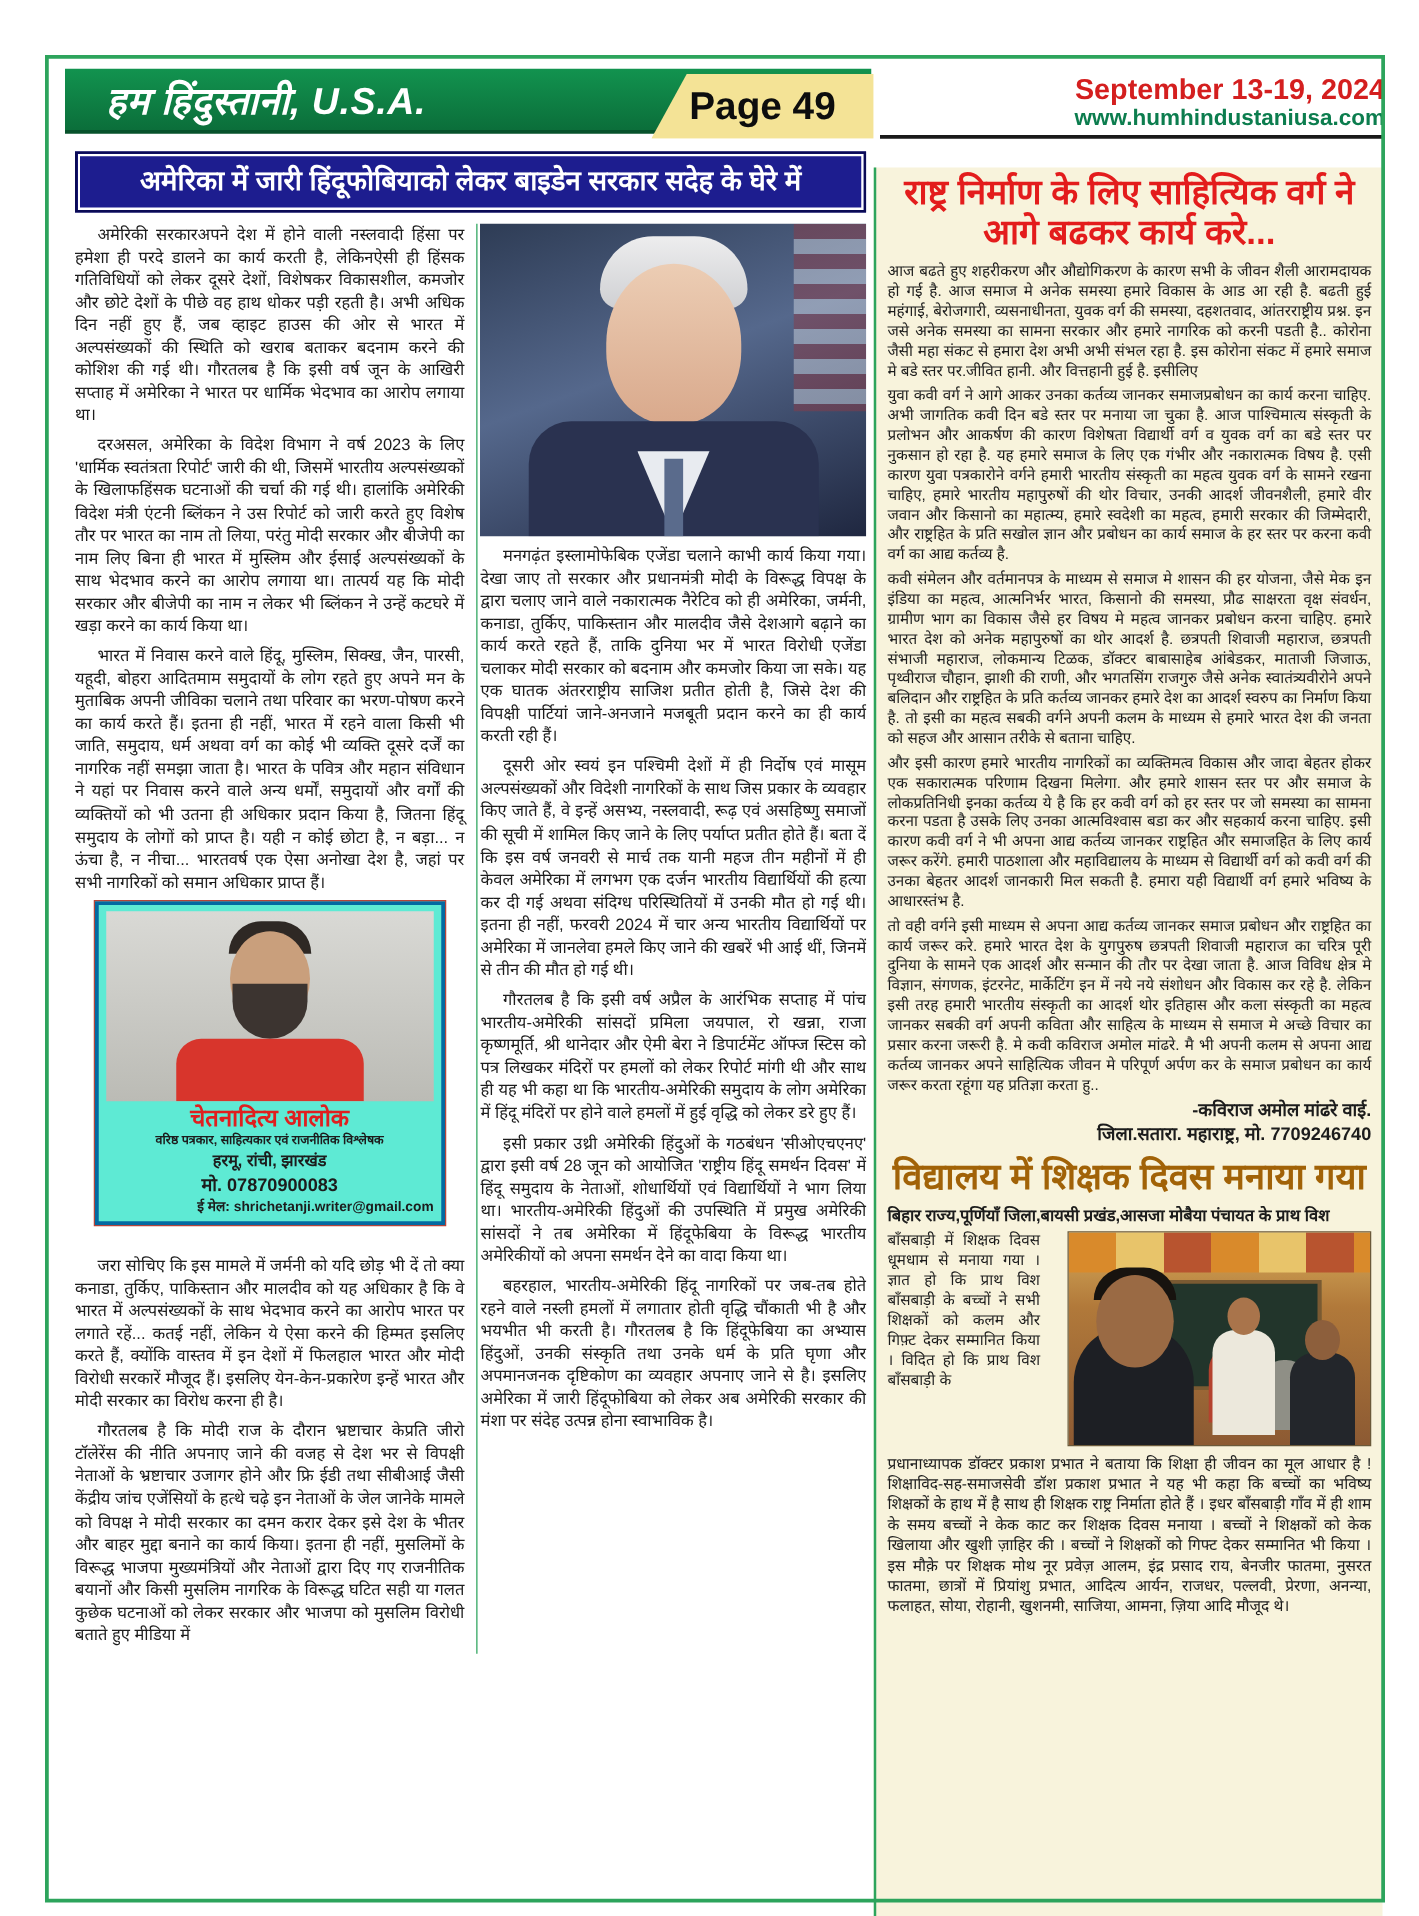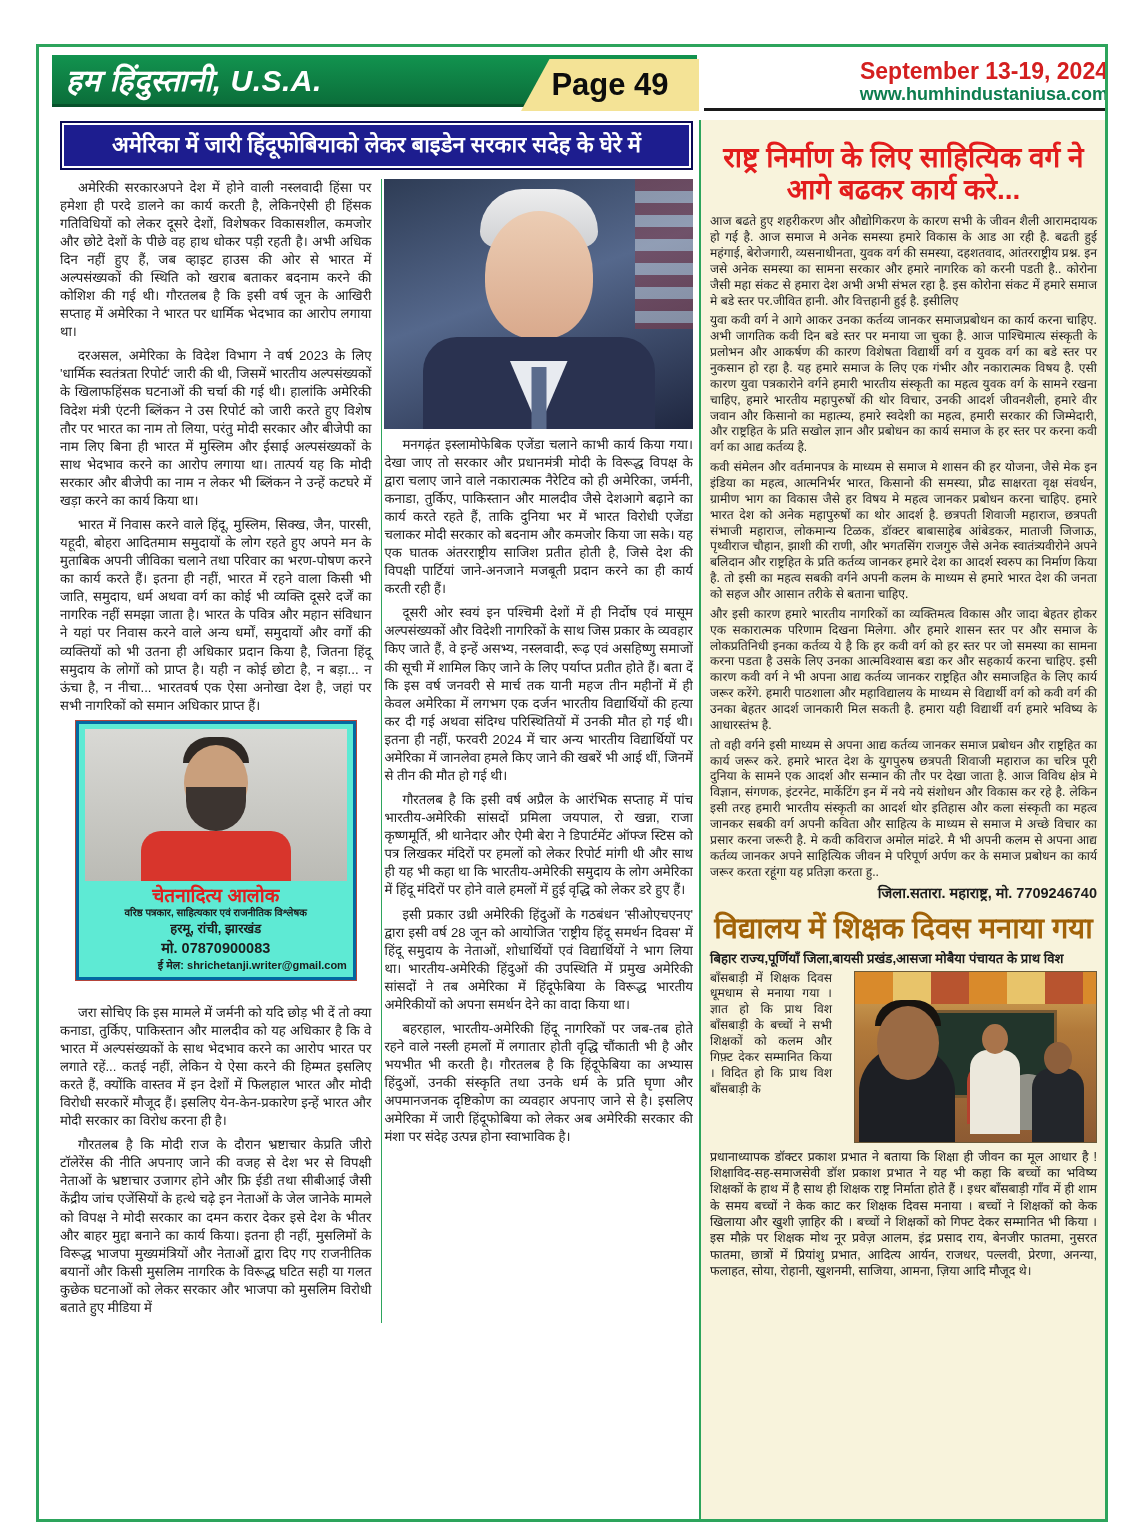--- a/index.html
+++ b/index.html
@@ -12,21 +12,21 @@
     position:absolute; left:36px; top:44px; width:1072px; height:1478px;
     border:3px solid #2da45c; pointer-events:none; z-index:5;
   }
   
   .masthead { position:absolute; left:52px; top:55px; width:1056px; height:60px; display:flex; justify-content:space-between; z-index:2; }
   .brand-bar {
     width:645px; height:52px; position:relative; display:flex; align-items:center;
     background:linear-gradient(180deg,#12934f 0%,#0b6e3a 100%);
     border-bottom:3px solid #07522b;
   }
-  .brand { color:#ffffff; font-weight:bold; font-size:30px; padding-left:14px; letter-spacing:.5px; font-style:italic; }
+  .brand { color:#ffffff; font-weight:bold; font-size:30px; padding-left:14px; letter-spacing:.5px; font-style:italic;margin-left:19px; }
   .page-tab {
     position:absolute; right:-2px; top:4px; height:52px; width:178px;
     background:#f4e396; clip-path:polygon(16% 0,100% 0,100% 100%,0% 100%);
     display:flex; align-items:center; justify-content:center;
   }
   .page-tab .page-num { font-size:31px; font-weight:bold; color:#0d0d0d; }
   .date-block { text-align:right; width:404px; padding-top:4px; border-bottom:3px solid #1a1a1a; height:56px; }
   .issue-date { color:#d41f1f; font-weight:bold; font-size:23px; line-height:1.1; }
   .website { color:#0c7d4e; font-weight:bold; font-size:18px; line-height:1.2; }
 
@@ -68,22 +68,22 @@
     background:#3c3430; border-radius:0 0 30px 30px; }
   .a-shirt { position:absolute; bottom:0; left:50%; transform:translateX(-50%); width:150px; height:50px;
     background:#d8352c; border-radius:20px 20px 0 0; }
   .author-name { color:#e01f1f; font-weight:bold; font-size:19px; line-height:1.15; }
   .author-role { font-size:10px; font-weight:bold; line-height:1.2; }
   .author-addr { font-size:13px; font-weight:bold; }
   .author-phone { font-size:14.5px; font-weight:bold; }
   .author-email { font-size:11px; font-weight:bold;text-align:right; }
 
   
-  .right-region { position:absolute; left:699px; top:120px; width:407px; height:1400px;
-    background:#f8f3dc; overflow:hidden; border-left:2px solid #2da45c; padding:20px 9px; z-index:1; }
+  .right-region { position:absolute; left:699px; top:134px; width:407px; height:1400px;
+    background:#f8f3dc; overflow:hidden; border-left:2px solid #2da45c; padding:2px 9px; z-index:1; }
   .literary-headline { color:#e31c1c; text-align:center; font-weight:bold;
     font-size:28px; line-height:1.13; margin:2px 0 9px 0; }
   .literary p { font-size:12.2px; line-height:1.3; text-align:justify; margin:0 0 4px 0; }
   .sig-line { text-align:right; font-weight:bold; font-size:14.5px; line-height:1.25; }
 
   .teachers-headline { color:#a16207; text-align:center; font-weight:bold; font-size:29px; margin:10px 0 4px 0; line-height:1.1; }
   .teachers-intro { font-size:13.2px; font-weight:bold; margin:0 0 4px 0; text-align:justify; }
   .teachers-row { display:flex; gap:22px; }
   .side-text { width:122px; font-size:12.2px; line-height:1.31; text-align:justify; margin:0; }
   .classroom-photo { position:relative; flex:1; height:172px; overflow:hidden; border:1px solid #6b5a3a;
@@ -162,20 +162,21 @@
 </section>
 
 <aside class="right-region">
   <article class="literary">
     <h2 class="literary-headline">राष्ट्र निर्माण के लिए साहित्यिक वर्ग ने आगे बढकर कार्य करे...</h2>
     <p>आज बढते हुए शहरीकरण और औद्योगिकरण के कारण सभी के जीवन शैली आरामदायक हो गई है. आज समाज मे अनेक समस्या हमारे विकास के आड आ रही है. बढती हुई महंगाई, बेरोजगारी, व्यसनाधीनता, युवक वर्ग की समस्या, दहशतवाद, आंतरराष्ट्रीय प्रश्न. इन जसे अनेक समस्या का सामना सरकार और हमारे नागरिक को करनी पडती है.. कोरोना जैसी महा संकट से हमारा देश अभी अभी संभल रहा है. इस कोरोना संकट में हमारे समाज मे बडे स्तर पर.जीवित हानी. और वित्तहानी हुई है. इसीलिए</p>
     <p>युवा कवी वर्ग ने आगे आकर उनका कर्तव्य जानकर समाजप्रबोधन का कार्य करना चाहिए. अभी जागतिक कवी दिन बडे स्तर पर मनाया जा चुका है. आज पाश्चिमात्य संस्कृती के प्रलोभन और आकर्षण की कारण विशेषता विद्यार्थी वर्ग व युवक वर्ग का बडे स्तर पर नुकसान हो रहा है. यह हमारे समाज के लिए एक गंभीर और नकारात्मक विषय है. एसी कारण युवा पत्रकारोने वर्गने हमारी भारतीय संस्कृती का महत्व युवक वर्ग के सामने रखना चाहिए, हमारे भारतीय महापुरुषों की थोर विचार, उनकी आदर्श जीवनशैली, हमारे वीर जवान और किसानो का महात्म्य, हमारे स्वदेशी का महत्व, हमारी सरकार की जिम्मेदारी, और राष्ट्रहित के प्रति सखोल ज्ञान और प्रबोधन का कार्य समाज के हर स्तर पर करना कवी वर्ग का आद्य कर्तव्य है.</p>
     <p>कवी संमेलन और वर्तमानपत्र के माध्यम से समाज मे शासन की हर योजना, जैसे मेक इन इंडिया का महत्व, आत्मनिर्भर भारत, किसानो की समस्या, प्रौढ साक्षरता वृक्ष संवर्धन, ग्रामीण भाग का विकास जैसे हर विषय मे महत्व जानकर प्रबोधन करना चाहिए. हमारे भारत देश को अनेक महापुरुषों का थोर आदर्श है. छत्रपती शिवाजी महाराज, छत्रपती संभाजी महाराज, लोकमान्य टिळक, डॉक्टर बाबासाहेब आंबेडकर, माताजी जिजाऊ, पृथ्वीराज चौहान, झाशी की राणी, और भगतसिंग राजगुरु जैसे अनेक स्वातंत्र्यवीरोने अपने बलिदान और राष्ट्रहित के प्रति कर्तव्य जानकर हमारे देश का आदर्श स्वरुप का निर्माण किया है. तो इसी का महत्व सबकी वर्गने अपनी कलम के माध्यम से हमारे भारत देश की जनता को सहज और आसान तरीके से बताना चाहिए.</p>
     <p>और इसी कारण हमारे भारतीय नागरिकों का व्यक्तिमत्व विकास और जादा बेहतर होकर एक सकारात्मक परिणाम दिखना मिलेगा. और हमारे शासन स्तर पर और समाज के लोकप्रतिनिधी इनका कर्तव्य ये है कि हर कवी वर्ग को हर स्तर पर जो समस्या का सामना करना पडता है उसके लिए उनका आत्मविश्वास बडा कर और सहकार्य करना चाहिए. इसी कारण कवी वर्ग ने भी अपना आद्य कर्तव्य जानकर राष्ट्रहित और समाजहित के लिए कार्य जरूर करेंगे. हमारी पाठशाला और महाविद्यालय के माध्यम से विद्यार्थी वर्ग को कवी वर्ग की उनका बेहतर आदर्श जानकारी मिल सकती है. हमारा यही विद्यार्थी वर्ग हमारे भविष्य के आधारस्तंभ है.</p>
     <p>तो वही वर्गने इसी माध्यम से अपना आद्य कर्तव्य जानकर समाज प्रबोधन और राष्ट्रहित का कार्य जरूर करे. हमारे भारत देश के युगपुरुष छत्रपती शिवाजी महाराज का चरित्र पूरी दुनिया के सामने एक आदर्श और सन्मान की तौर पर देखा जाता है. आज विविध क्षेत्र मे विज्ञान, संगणक, इंटरनेट, मार्केटिंग इन में नये नये संशोधन और विकास कर रहे है. लेकिन इसी तरह हमारी भारतीय संस्कृती का आदर्श थोर इतिहास और कला संस्कृती का महत्व जानकर सबकी वर्ग अपनी कविता और साहित्य के माध्यम से समाज मे अच्छे विचार का प्रसार करना जरूरी है. मे कवी कविराज अमोल मांढरे. मै भी अपनी कलम से अपना आद्य कर्तव्य जानकर अपने साहित्यिक जीवन मे परिपूर्ण अर्पण कर के समाज प्रबोधन का कार्य जरूर करता रहूंगा यह प्रतिज्ञा करता हु..</p>
+    <div class="sig-line">-कविराज अमोल मांढरे वाई.</div>
     <div class="sig-line">जिला.सतारा. महाराष्ट्र, मो. 7709246740</div>
   </article>
 
   <article class="teachers">
     <h2 class="teachers-headline">विद्यालय में शिक्षक दिवस मनाया गया</h2>
     <p class="teachers-intro">बिहार राज्य,पूर्णियाँ जिला,बायसी प्रखंड,आसजा मोबैया पंचायत के प्राथ विश</p>
     <div class="teachers-row">
       <p class="side-text">बाँसबाड़ी में शिक्षक दिवस धूमधाम से मनाया गया । ज्ञात हो कि प्राथ विश बाँसबाड़ी के बच्चों ने सभी शिक्षकों को कलम और गिफ़्ट देकर सम्मानित किया । विदित हो कि प्राथ विश बाँसबाड़ी के</p>
       <div class="classroom-photo">
         <div class="c-posters"></div>

